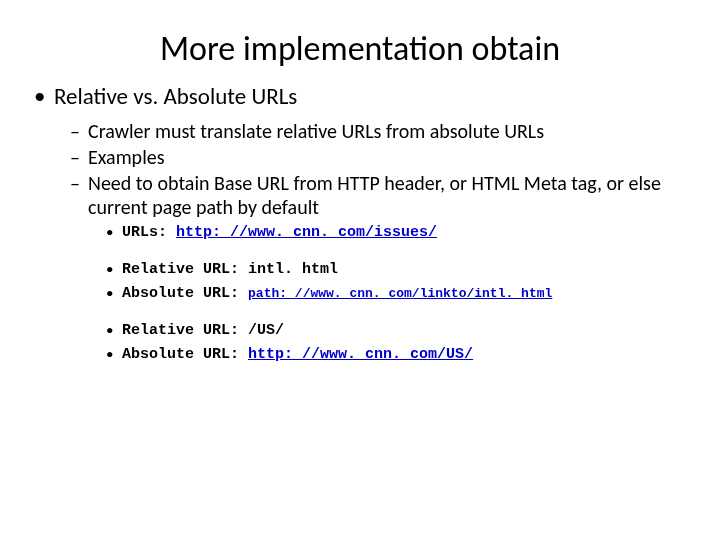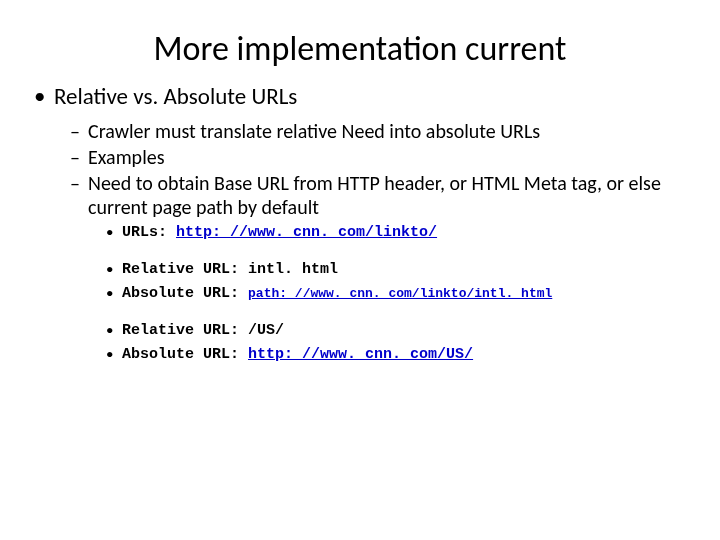--- a/index.html
+++ b/index.html
@@ -89,32 +89,32 @@
     bottom: 16px;
     font-size: 13px;
     color: #9e8a6c;
   }
 </style>
 </head>
 <body>
 
 <div class="slide">
 
-  <div class="title">More implementation current</div>
+  <div class="title">More implementation obtain</div>
 
   <div class="content">
 
     <div class="lvl1">Relative vs. Absolute URLs</div>
 
-    <div class="lvl2">Crawler must translate relative Need into absolute URLs</div>
+    <div class="lvl2">Crawler must translate relative URLs from absolute URLs</div>
     <div class="lvl2">Examples</div>
     <div class="lvl2">Need to obtain Base URL from HTTP header, or HTML Meta tag, or else current page path by default</div>
 
     <div class="lvl3">
-      <span>URLs: </span><span class="link">http: //www. cnn. com/linkto/</span>
+      <span>URLs: </span><span class="link">http: //www. cnn. com/issues/</span>
     </div>
 
     <div class="gap"></div>
 
     <div class="lvl3">
       <span>Relative URL: </span><span class="mono">intl. html</span>
     </div>
     <div class="lvl3">
       <span>Absolute URL: </span><span class="link" style="font-size:13px;">path: //www. cnn. com/linkto/intl. html</span>
     </div>

